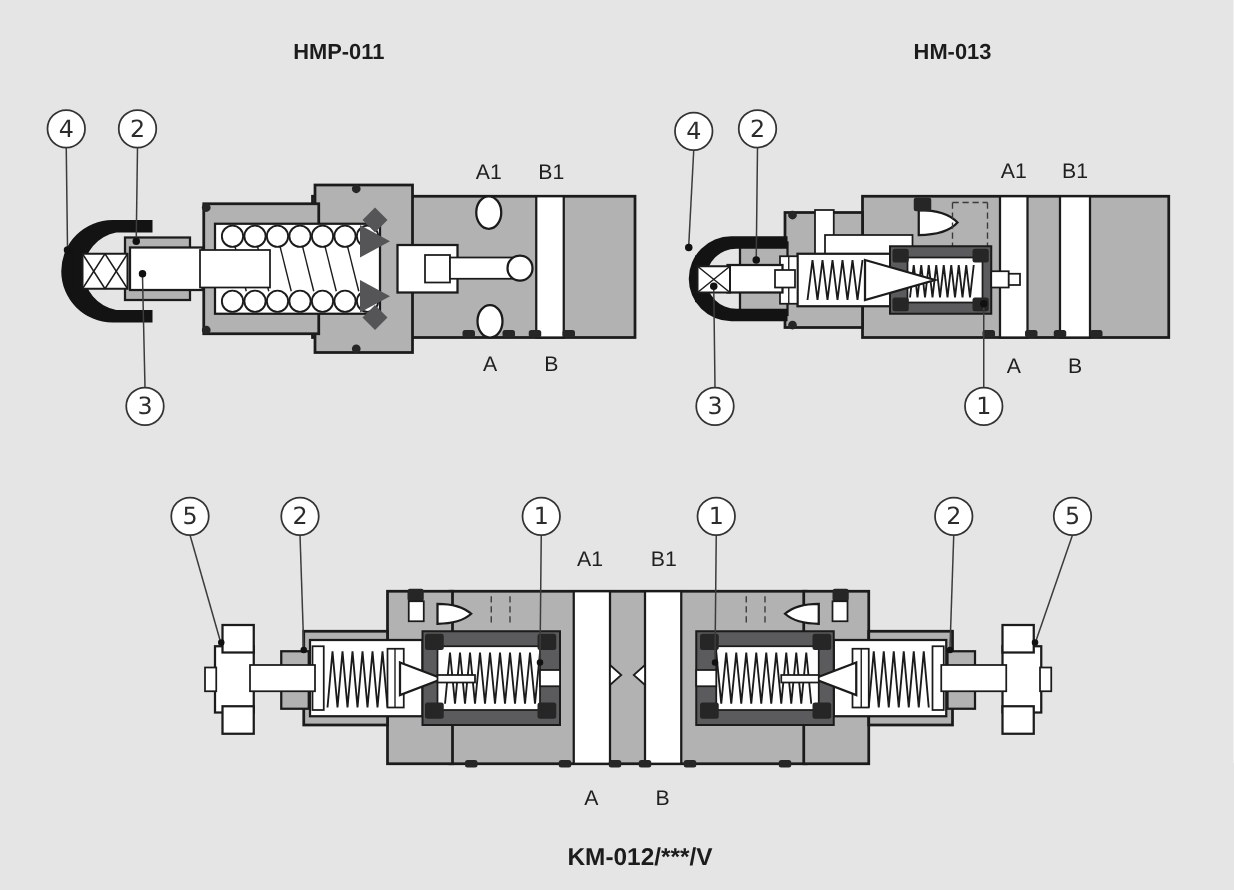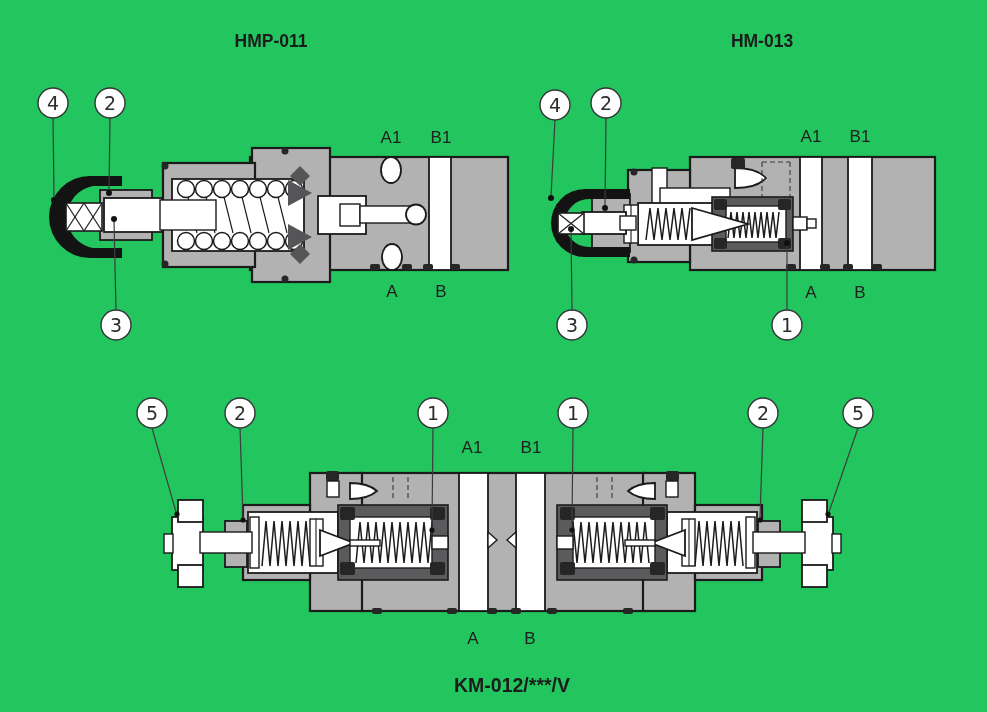--- a/index.html
+++ b/index.html
@@ -1,16 +1,16 @@
 <!DOCTYPE html>
 <html><head>
 <meta charset="utf-8">
 <style>
   html,body{margin:0;padding:0;background:#ffffff;}
-  .stage{position:relative;width:987px;height:712px;background:#22c55e;overflow:hidden;
+  .stage{position:relative;width:987px;height:712px;background:#e5e5e5;overflow:hidden;
          font-family:"Liberation Sans",sans-serif;}
   svg{display:block;}
   .body   {fill:#b2b2b2;stroke:#1b1b1b;stroke-width:2.2;}
   .body2  {fill:#b2b2b2;stroke:#1b1b1b;stroke-width:1.8;}
   .wht    {fill:#ffffff;stroke:#1b1b1b;stroke-width:1.8;}
   .whtthin{fill:#ffffff;stroke:#1b1b1b;stroke-width:1.4;}
   .dark   {fill:#5b5b5d;stroke:#1b1b1b;stroke-width:1.6;}
   .darkfl {fill:#555558;stroke:none;}
   .seal   {fill:#262626;stroke:none;}
   .spring {fill:none;stroke:#1b1b1b;stroke-width:1.5;}

